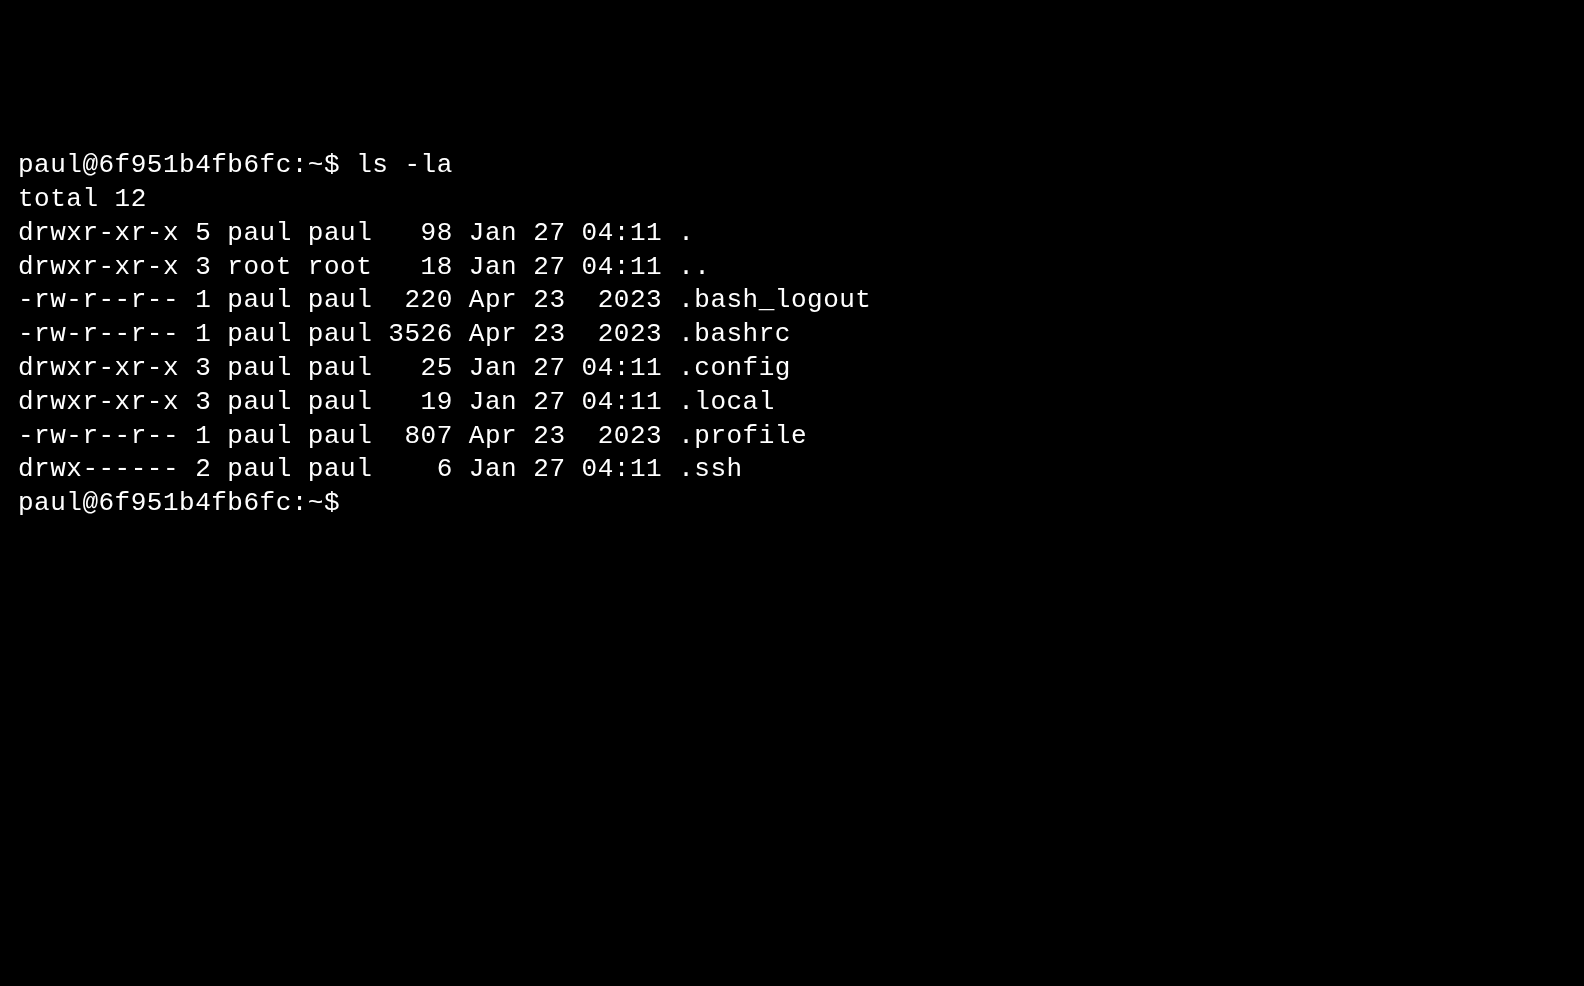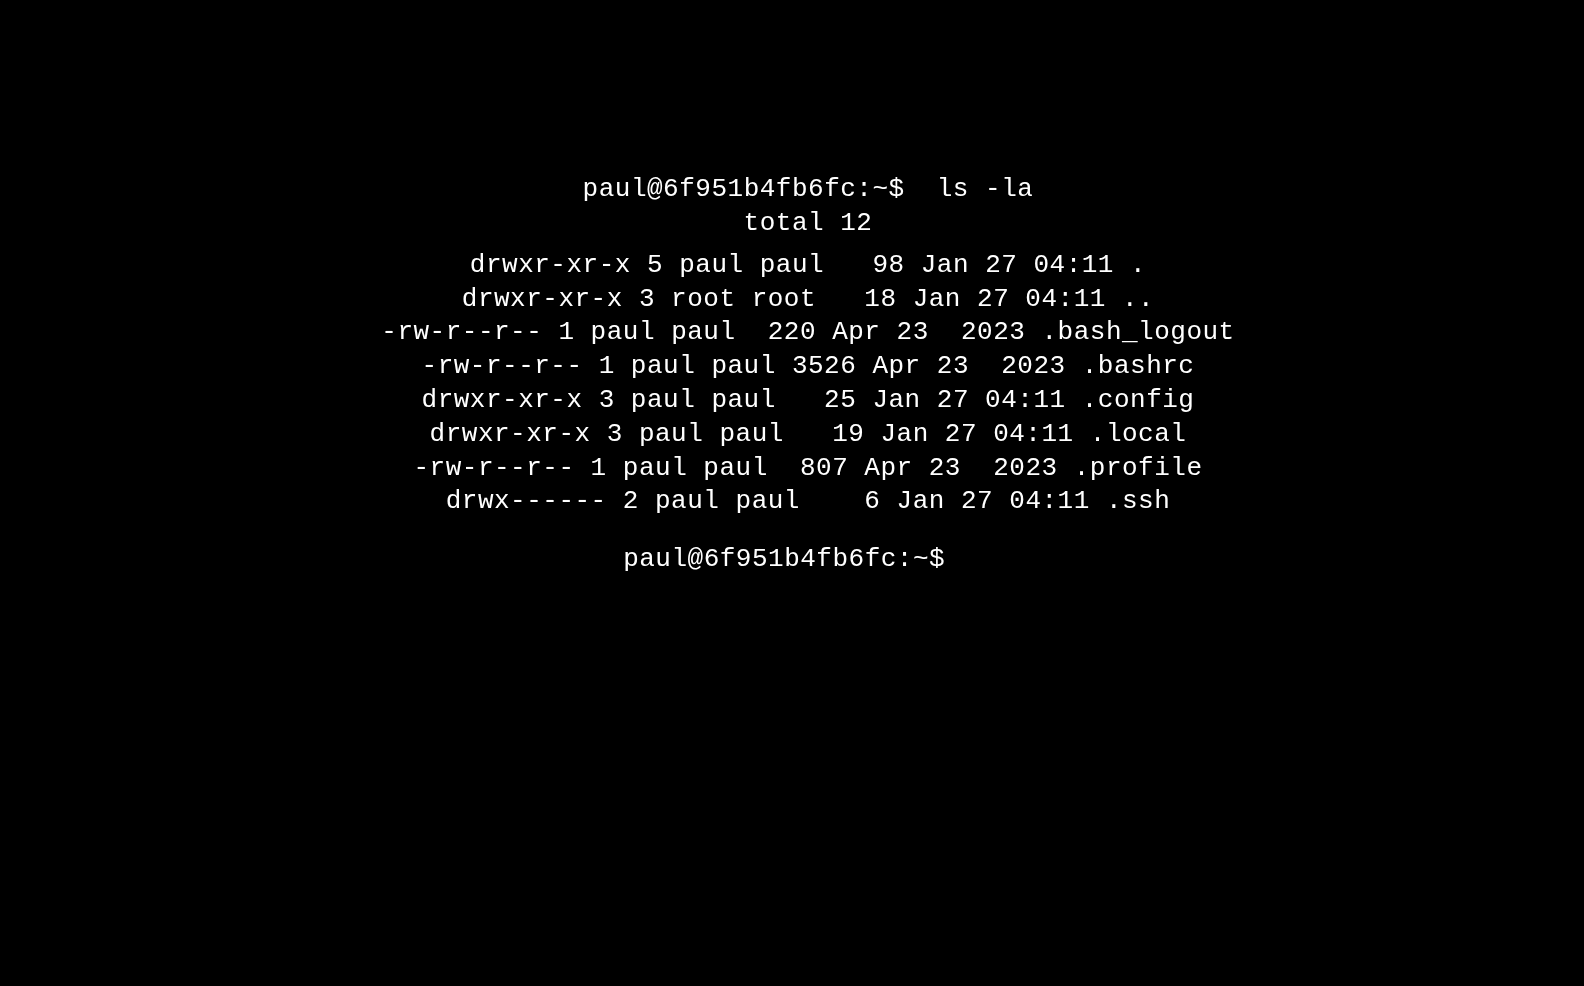--- a/index.html
+++ b/index.html
@@ -1,19 +1,18 @@
 <!DOCTYPE html>
 <html><head>
   <meta charset="utf-8">
   <style>
     * {
-      margin: 8px;
+      margin: 0;
       padding: 0;
       box-sizing: border-box;
-      text-align: center;
     }
     body {
       background-color: #000000;
       color: #ffffff;
       font-family: 'Menlo', 'Monaco', 'Consolas', 'Courier New', monospace;
       font-size: 26px;
       line-height: 1.3;
       padding: 14px 18px;
       width: 1584px;
       height: 986px;

